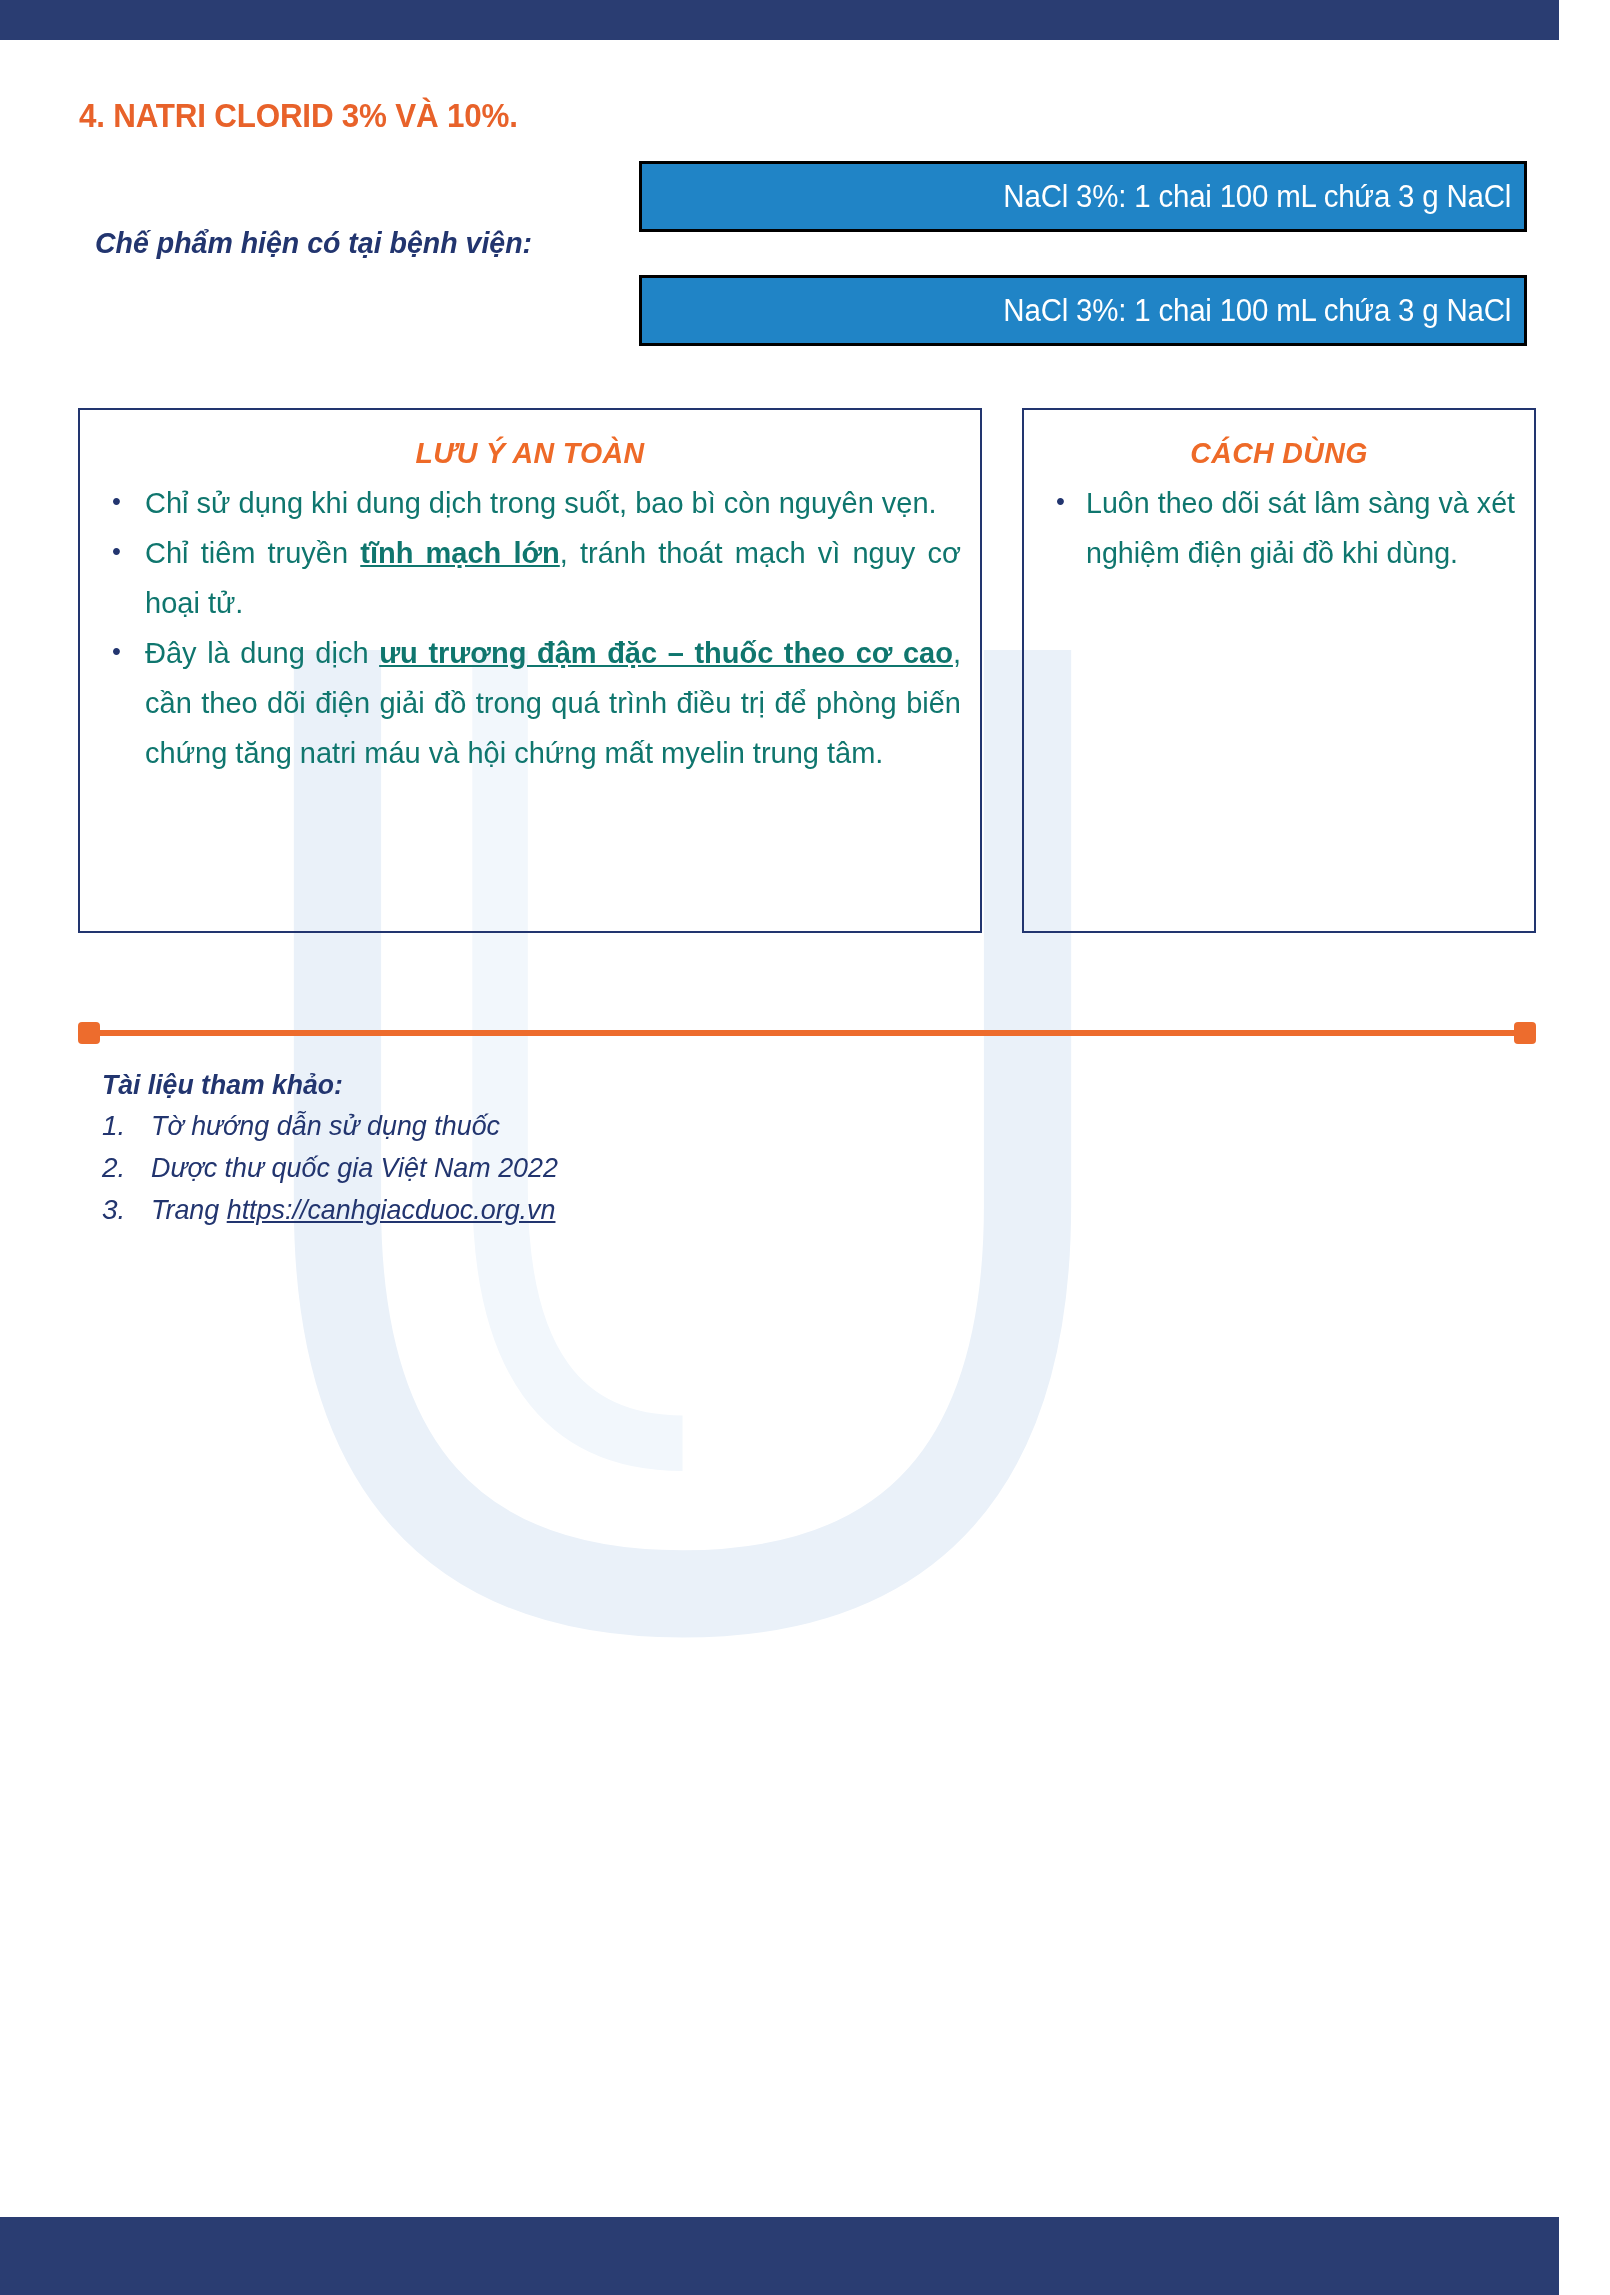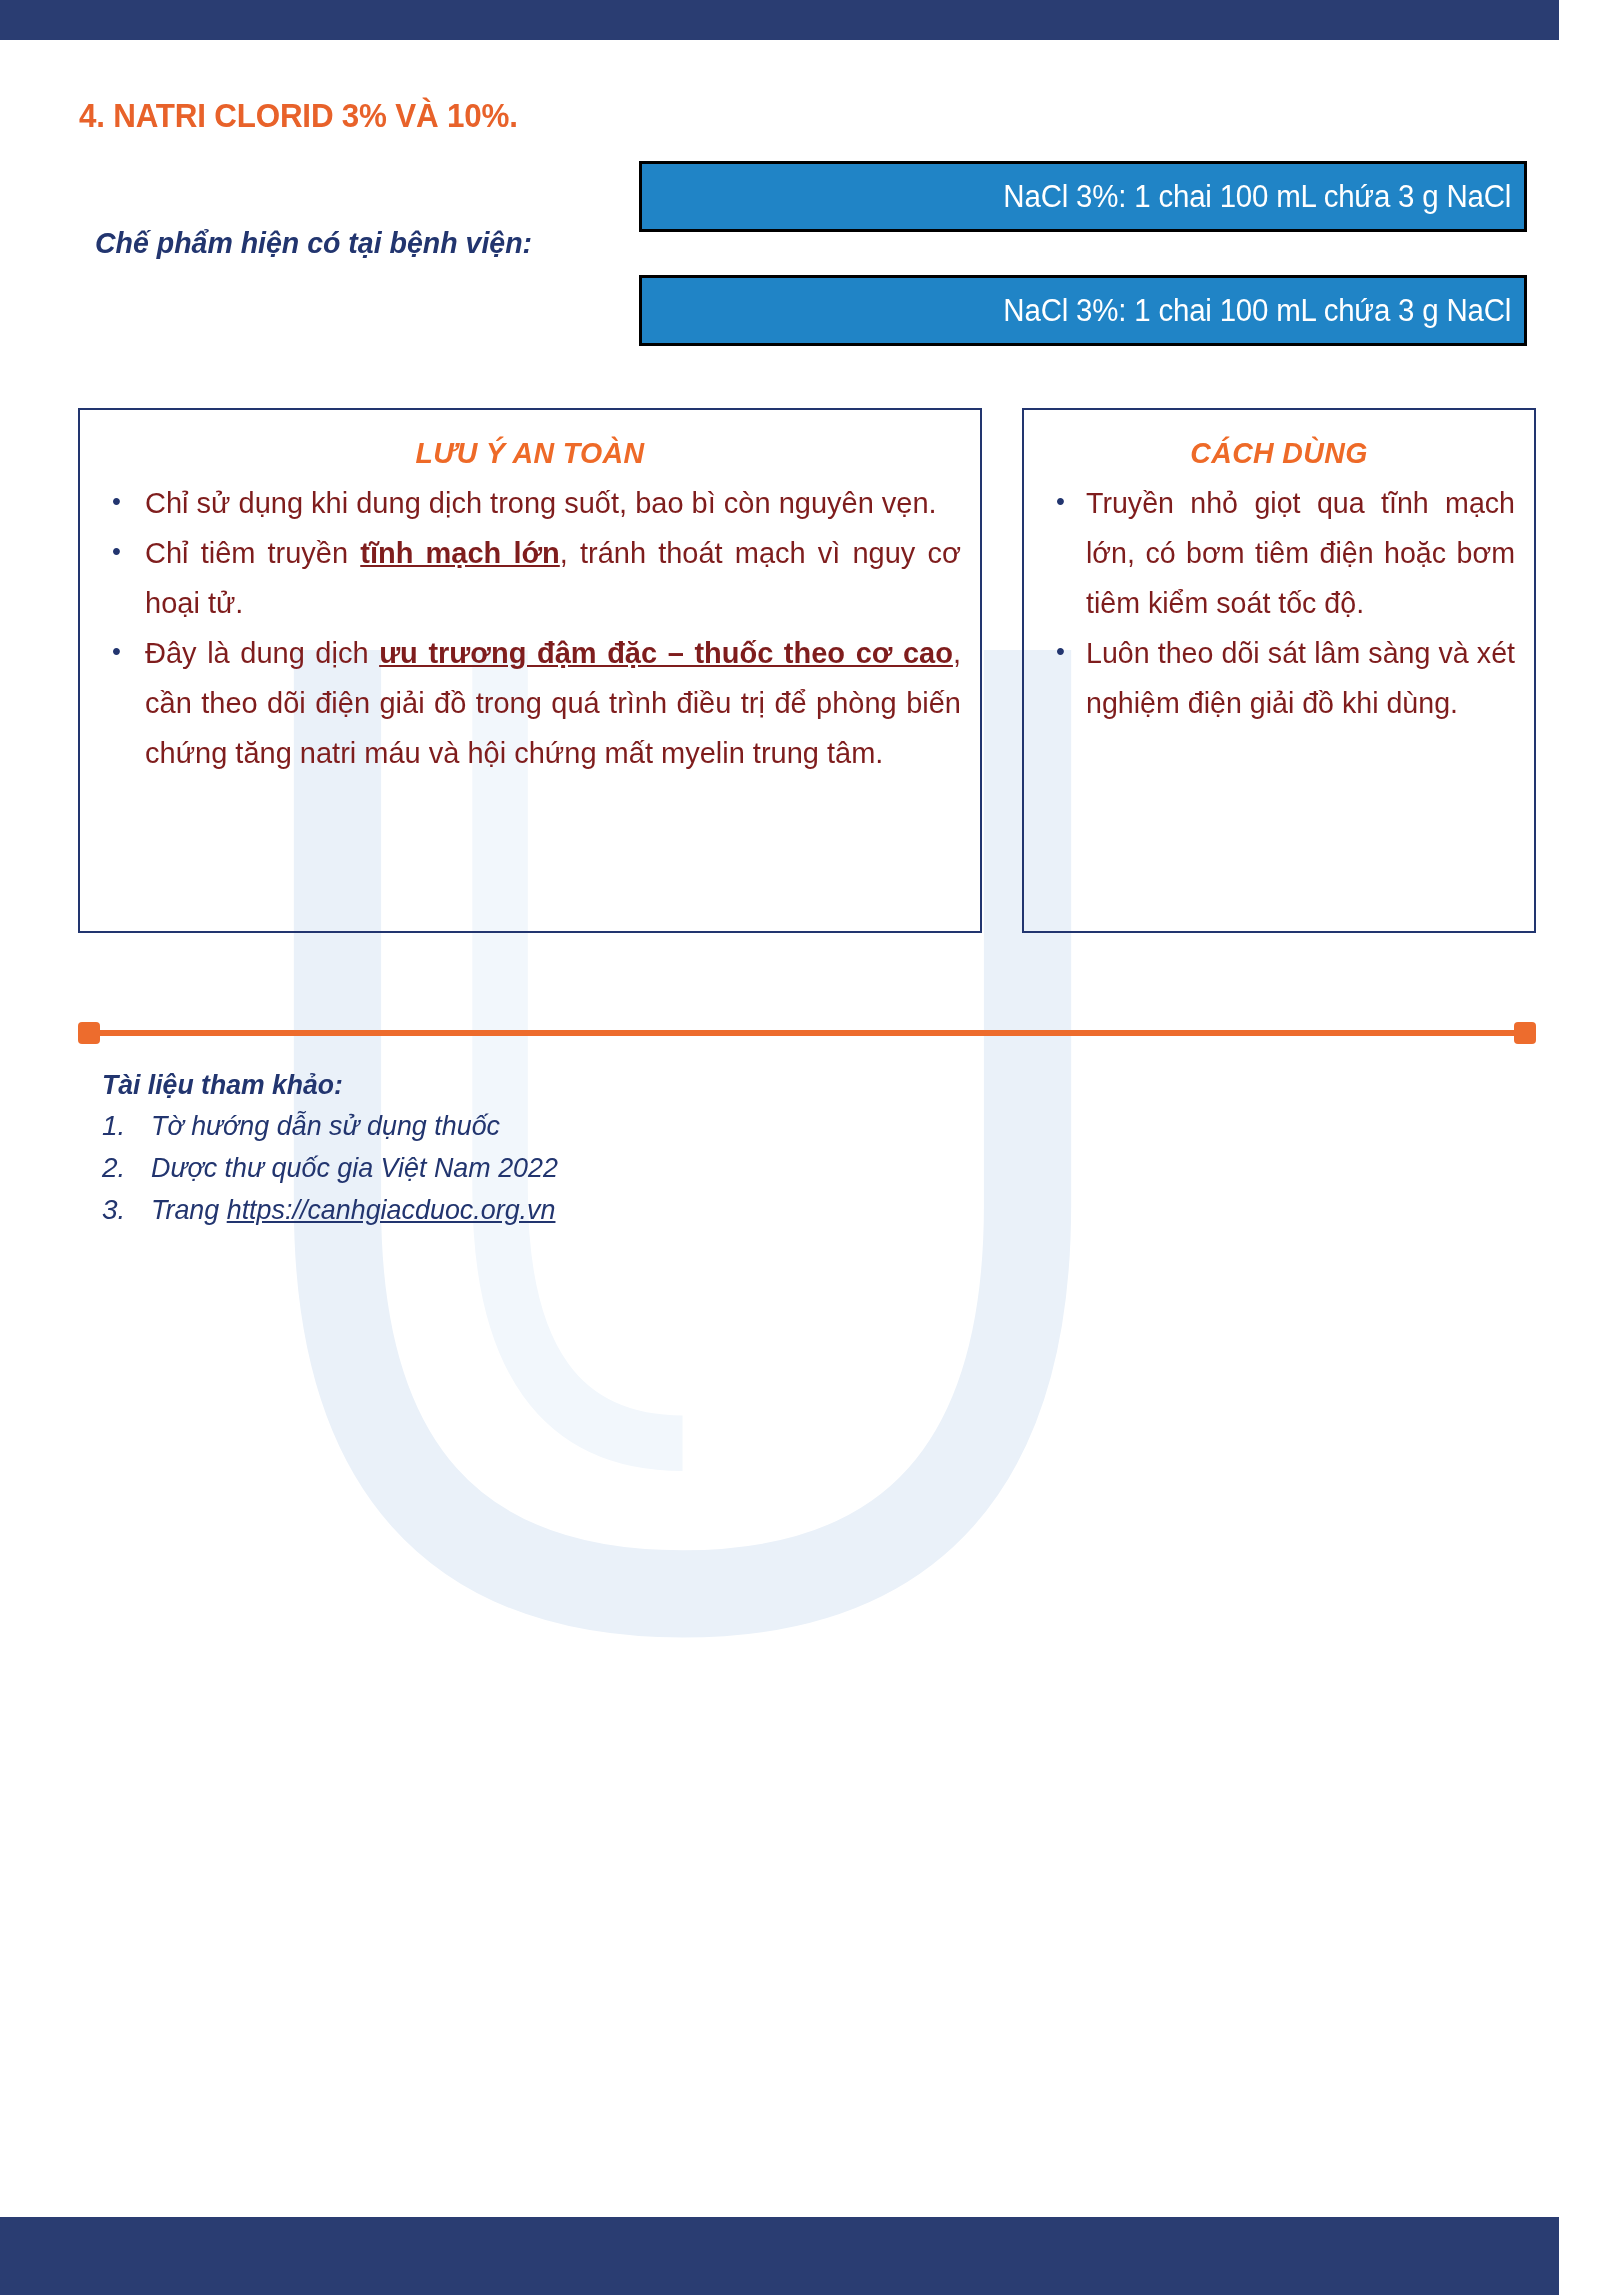--- a/index.html
+++ b/index.html
@@ -157,21 +157,21 @@
     margin-bottom: 8px;
     transform: scaleX(0.95);
   }
   ul.bullets {
     list-style: none;
     margin: 0;
     padding: 0 19px 0 24px;
   }
   ul.bullets > li {
     position: relative;
-    color: #7f1d1d;
+    color: #0f766e;
     font-family: "Liberation Sans", sans-serif;
     font-size: 29px;
     line-height: 50px;
     text-align: justify;
     padding-left: 41px;
     margin: 0;
   }
   ul.bullets > li::before {
     content: "\2022";
     position: absolute;
@@ -281,21 +281,20 @@
     <ul class="bullets">
         <li><span>Chỉ sử dụng khi dung dịch trong suốt, bao bì còn nguyên vẹn.</span></li>
         <li><span>Chỉ tiêm truyền </span><b>tĩnh mạch lớn</b><span>, tránh thoát mạch vì nguy cơ hoại tử.</span></li>
         <li><span>Đây là dung dịch </span><b>ưu trương đậm đặc – thuốc theo cơ cao</b><span>, cần theo dõi điện giải đồ trong quá trình điều trị để phòng biến chứng tăng natri máu và hội chứng mất myelin trung tâm.</span></li>
       </ul>
   </div>
 
   <div class="panel panel-right">
     <div class="panel-heading">CÁCH DÙNG</div>
     <ul class="bullets right-list">
-        <li><span>Truyền nhỏ giọt qua tĩnh mạch lớn, có bơm tiêm điện hoặc bơm tiêm kiểm soát tốc độ.</span></li>
         <li><span>Luôn theo dõi sát lâm sàng và xét nghiệm điện giải đồ khi dùng.</span></li>
       </ul>
   </div>
 
   <div class="rule-wrap">
     <div class="rule-cap left"></div>
     <div class="rule-line"></div>
     <div class="rule-cap right"></div>
   </div>
 

